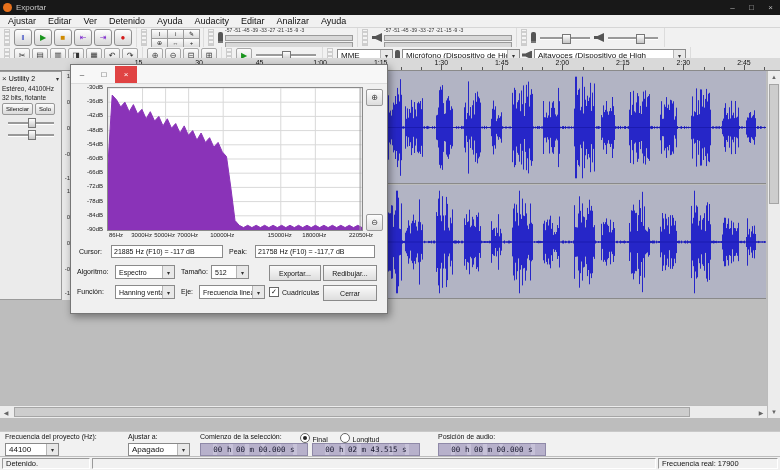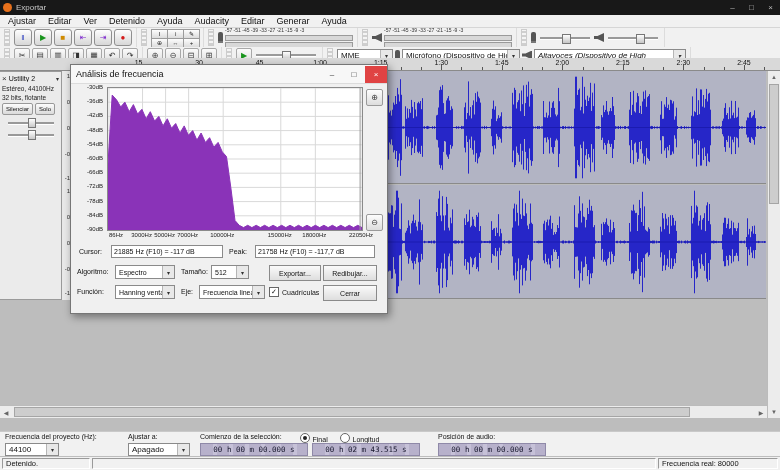--- a/index.html
+++ b/index.html
@@ -104,21 +104,21 @@
 </div>
 
 <div id="menubar" class="abs">
     <div class="menu-item">Ajustar</div>
     <div class="menu-item">Editar</div>
     <div class="menu-item">Ver</div>
     <div class="menu-item">Detenido</div>
     <div class="menu-item">Ayuda</div>
     <div class="menu-item">Audacity</div>
     <div class="menu-item">Editar</div>
-    <div class="menu-item">Generar</div>
+    <div class="menu-item">Analizar</div>
     <div class="menu-item">Ayuda</div>
   </div>
 
 <div id="tb1" class="toolbar abs">
   <div class="tbsec">
       <div class="grab"></div>
       <div class="tbtn">
         <div class="glyph" style="color: rgb(45, 63, 192);">‖</div>
       </div>
       <div class="tbtn">
@@ -215,21 +215,21 @@
     <div class="combo" style="width:56px;">
         <span>MME</span>
         <span class="arrow">▾</span>
       </div>
     <div class="mic-icon"></div>
     <div class="combo" style="width:118px;">
         <span>Micrófono (Dispositivo de High</span>
         <span class="arrow">▾</span>
       </div>
     <div class="speaker-icon"></div>
-    <div class="combo" style="width:152px;font-style:italic;">
+    <div class="combo" style="width:152px;">
         <span>Altavoces (Dispositivo de High</span>
         <span class="arrow">▾</span>
       </div>
   </div>
 </div>
 
 <div id="timeline" class="abs">
     <div class="tl-tick" style="left: 98.18px; height: 3px;"></div>
     <div class="tl-tick" style="left: 118.36px; height: 3px;"></div>
     <div class="tl-tick" style="left: 138.54px; height: 5px;"></div>
@@ -326,21 +326,20 @@
   </div>
   <div id="hscroll">
     <div class="sb-arrow" style="left:0;top:0;">◀</div>
     <div class="sb-thumb" style="top:1px;bottom:1px;left:14px;width:676px;"></div>
     <div class="sb-arrow" style="right:0;top:0;">▶</div>
   </div>
 </div>
 
 <div id="freqdlg" class="abs">
   <div id="dlg-titlebar">
-    <div id="dlg-title">Análisis de frecuencia</div>
     <div class="dlgbtn">–</div>
     <div class="dlgbtn">□</div>
     <div class="dlgbtn" id="dlg-close">×</div>
   </div>
   <div id="dlg-ylabels">
       <div class="ylab" style="top: -3px;">-30dB</div>
       <div class="ylab" style="top: 11.2px;">-36dB</div>
       <div class="ylab" style="top: 25.4px;">-42dB</div>
       <div class="ylab" style="top: 39.6px;">-48dB</div>
       <div class="ylab" style="top: 53.8px;">-54dB</div>
@@ -442,14 +441,14 @@
   <span style="position:absolute;left:340px;top:1px;"><span class="radio"></span> <span class="radio-label">Longitud</span></span>
   <div class="timefield" style="left:200px;width:108px;">00 h 00 m 00.000 s</div>
   <div class="timefield" style="left:312px;width:108px;">00 h 02 m 43.515 s</div>
   <div class="sel-label" style="left:438px;">Posición de audio:</div>
   <div class="timefield" style="left:438px;width:108px;">00 h 00 m 00.000 s</div>
 </div>
 
 <div id="statusbar" class="abs">
   <div class="status-box" style="width:88px;">Detenido.</div>
   <div class="status-box" style="flex:1;"></div>
-  <div class="status-box" style="width:120px;">Frecuencia real: 80000</div>
+  <div class="status-box" style="width:120px;">Frecuencia real: 17900</div>
 </div>
 
 </body></html>

